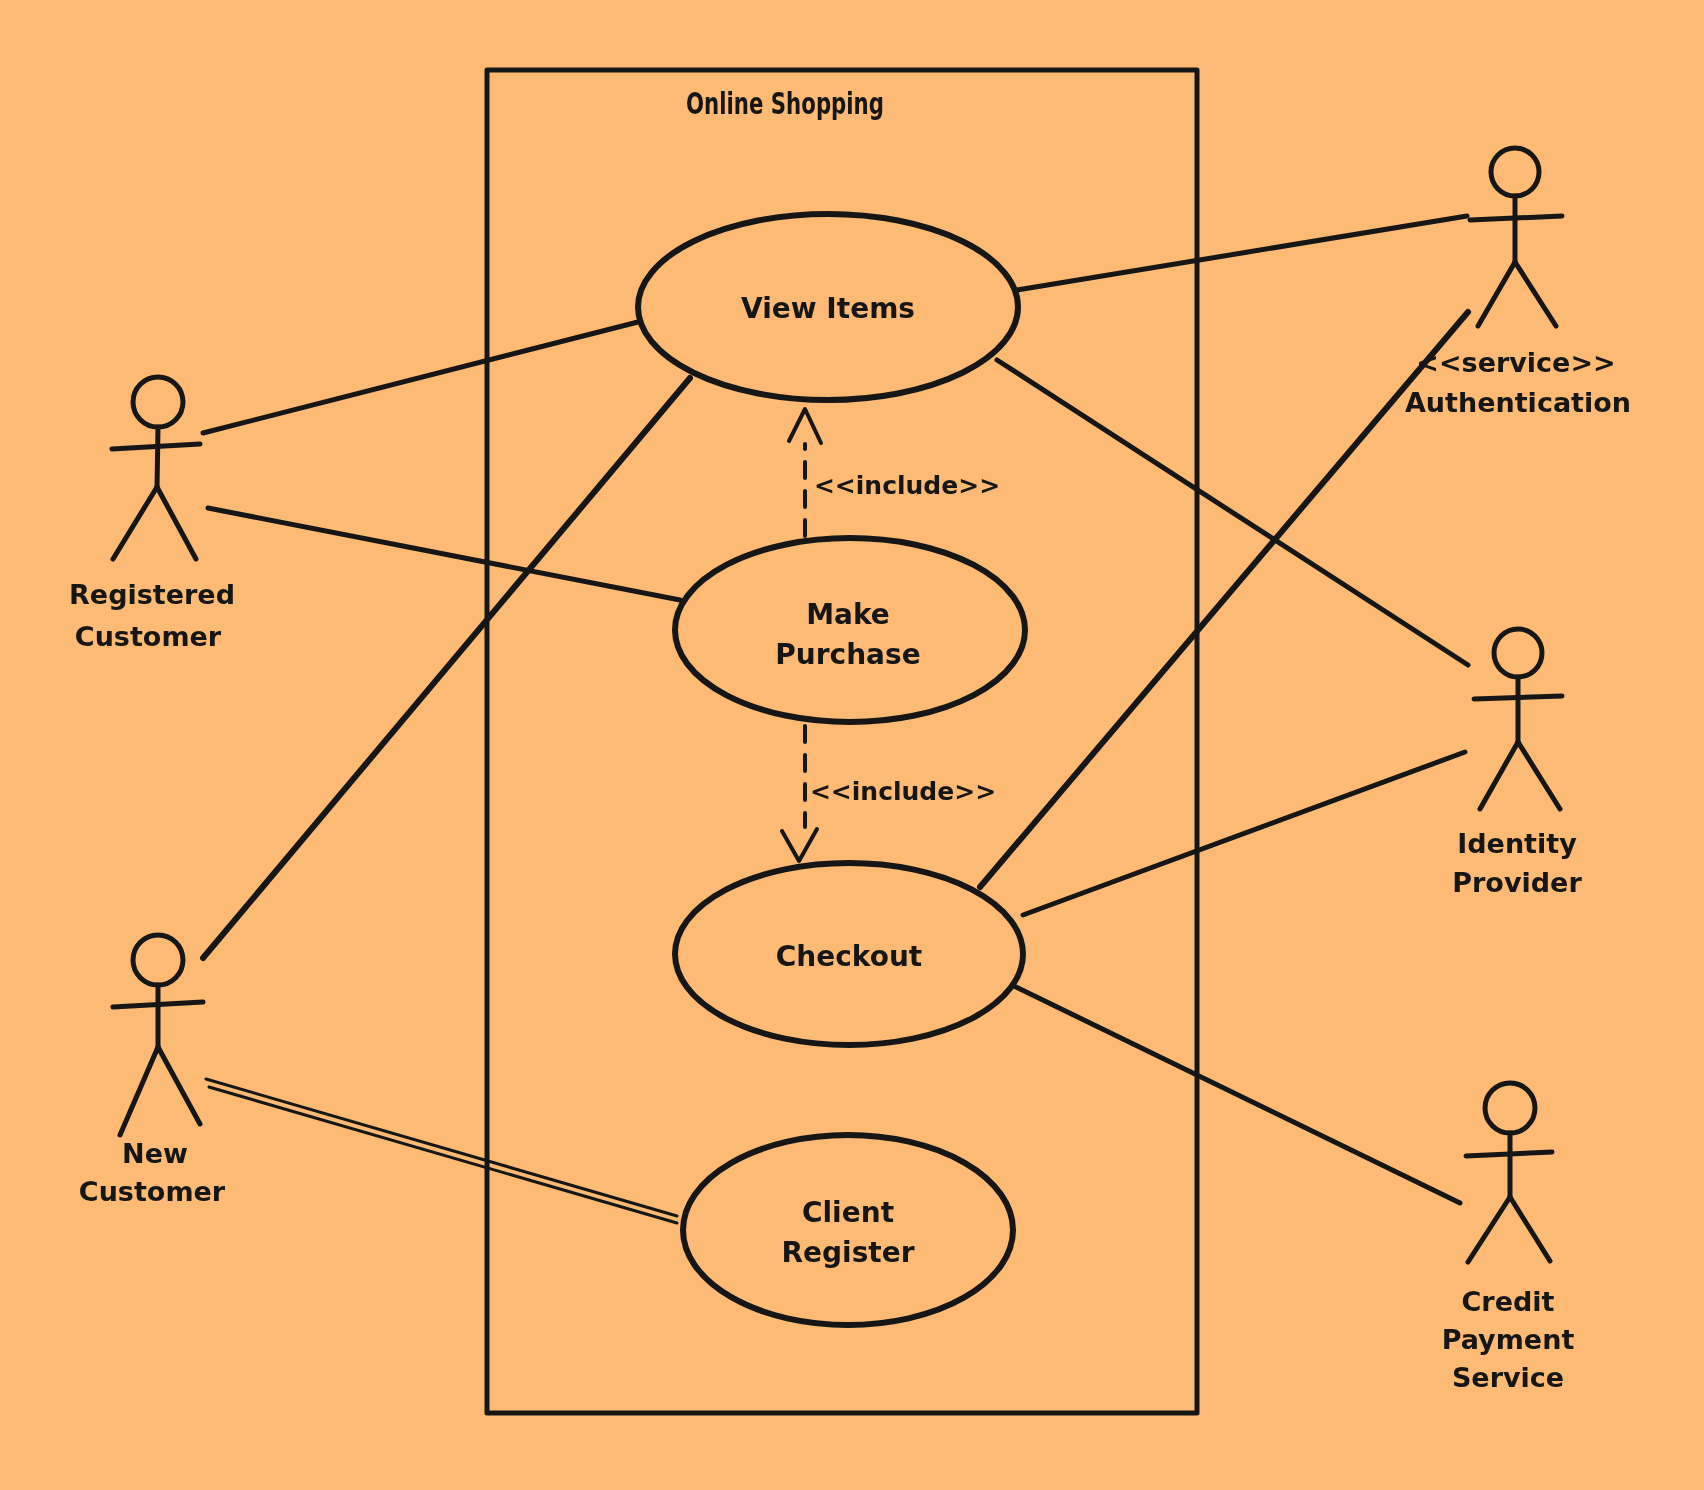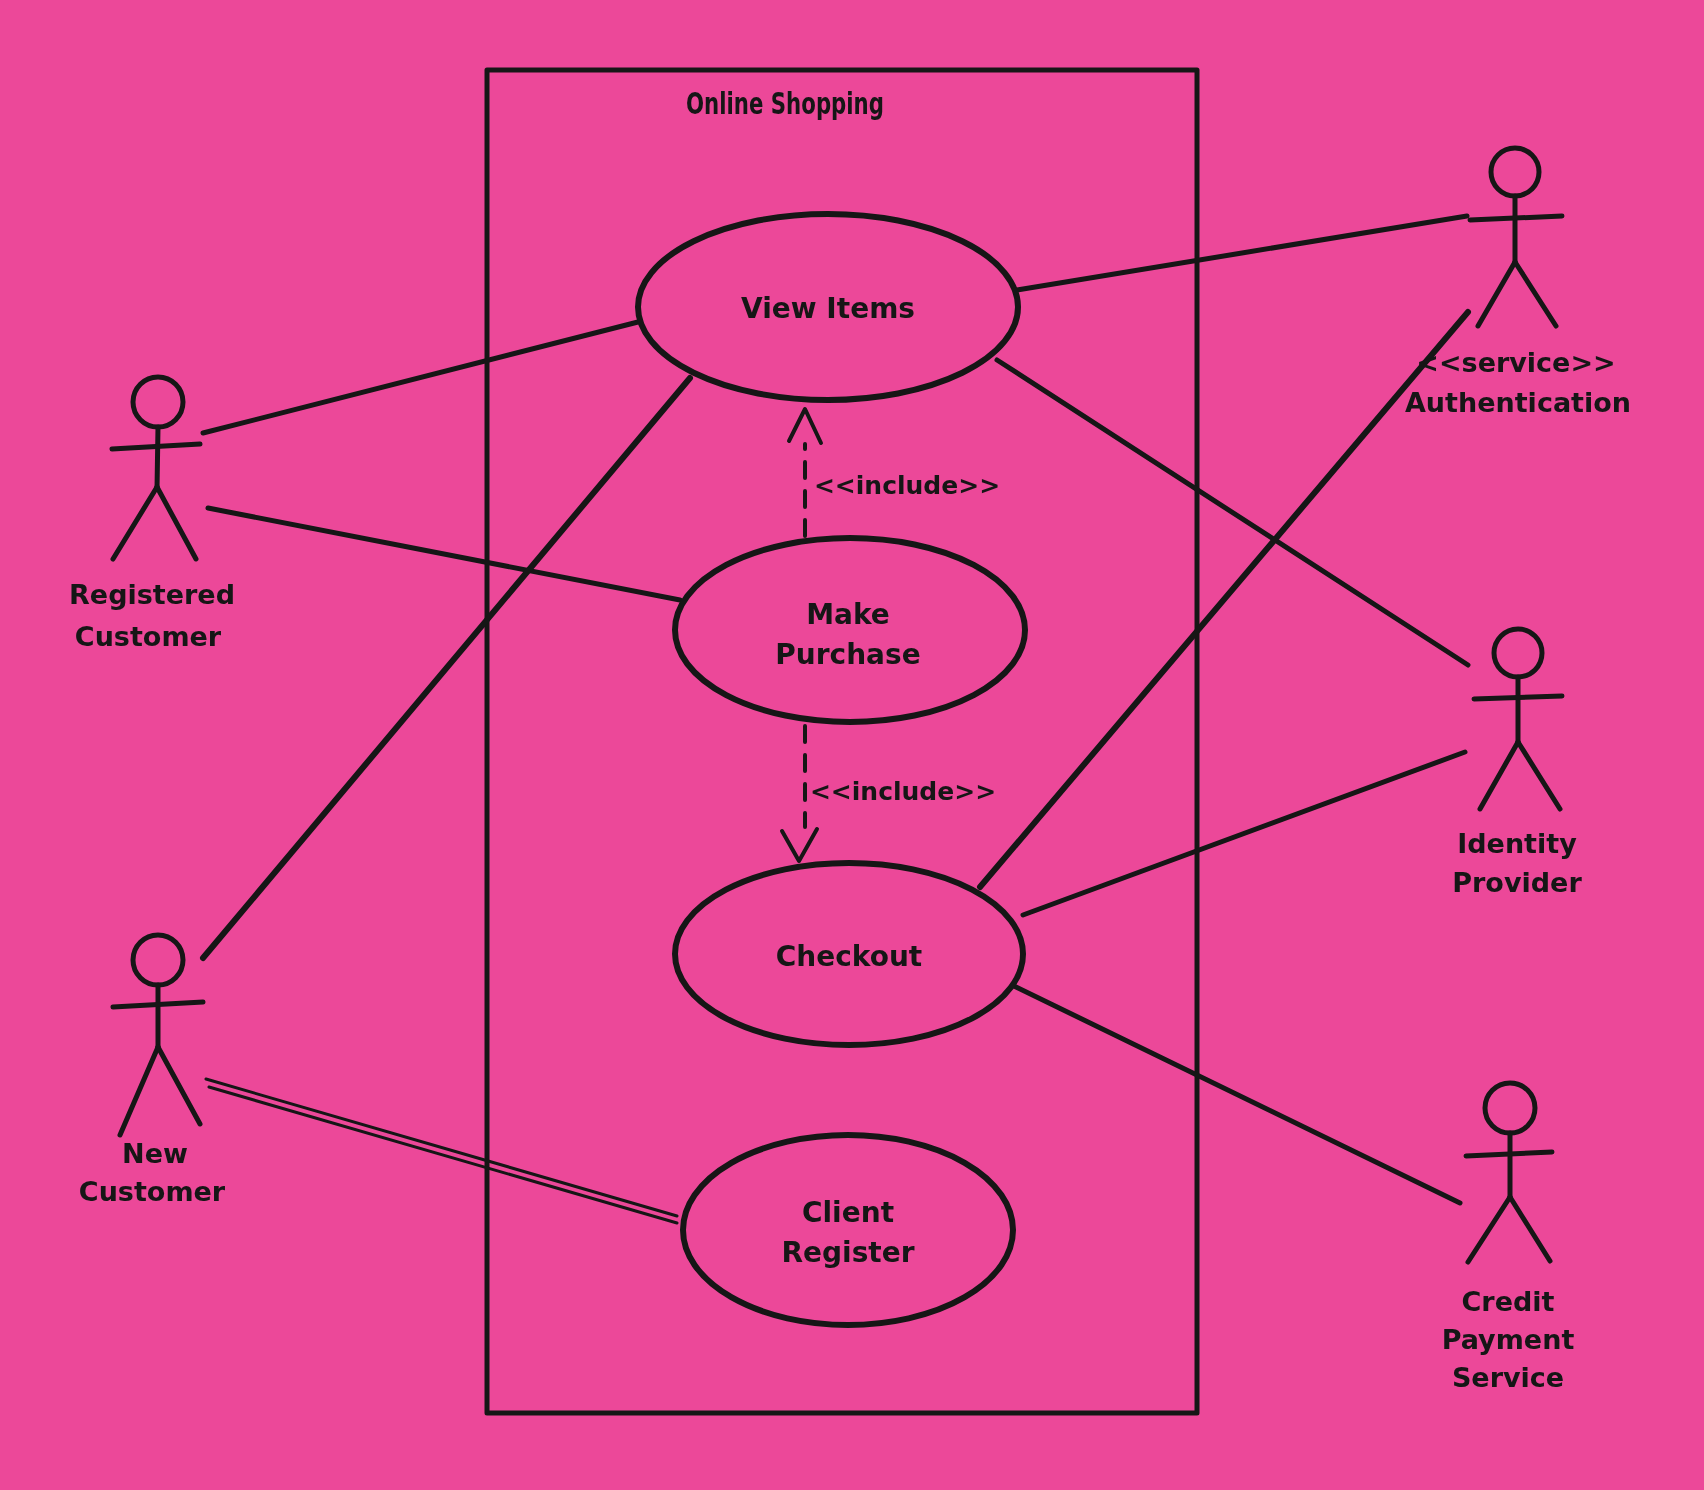--- a/index.html
+++ b/index.html
@@ -1,16 +1,16 @@
 <!DOCTYPE html>
 <html><head>
 <meta charset="utf-8">
 <style>
   html,body{margin:0;padding:0;background:#ffffff;}
-  .canvas{position:relative;width:1704px;height:1490px;background:#ec4899;overflow:hidden;}
+  .canvas{position:relative;width:1704px;height:1490px;background:#fdba74;overflow:hidden;}
   svg{display:block;}
   .ink{stroke:#161616;fill:none;stroke-linecap:round;stroke-linejoin:round;}
   .w3{stroke-width:3px;}
   .w4{stroke-width:4px;}
   .w5{stroke-width:5px;}
   .w6{stroke-width:6px;}
   .dash{stroke-dasharray:16 13;}
   text{fill:#161616;font-family:"DejaVu Sans",sans-serif;font-weight:bold;}
   .ttl{font-size:30px;}
   .uc{font-size:28px;}

